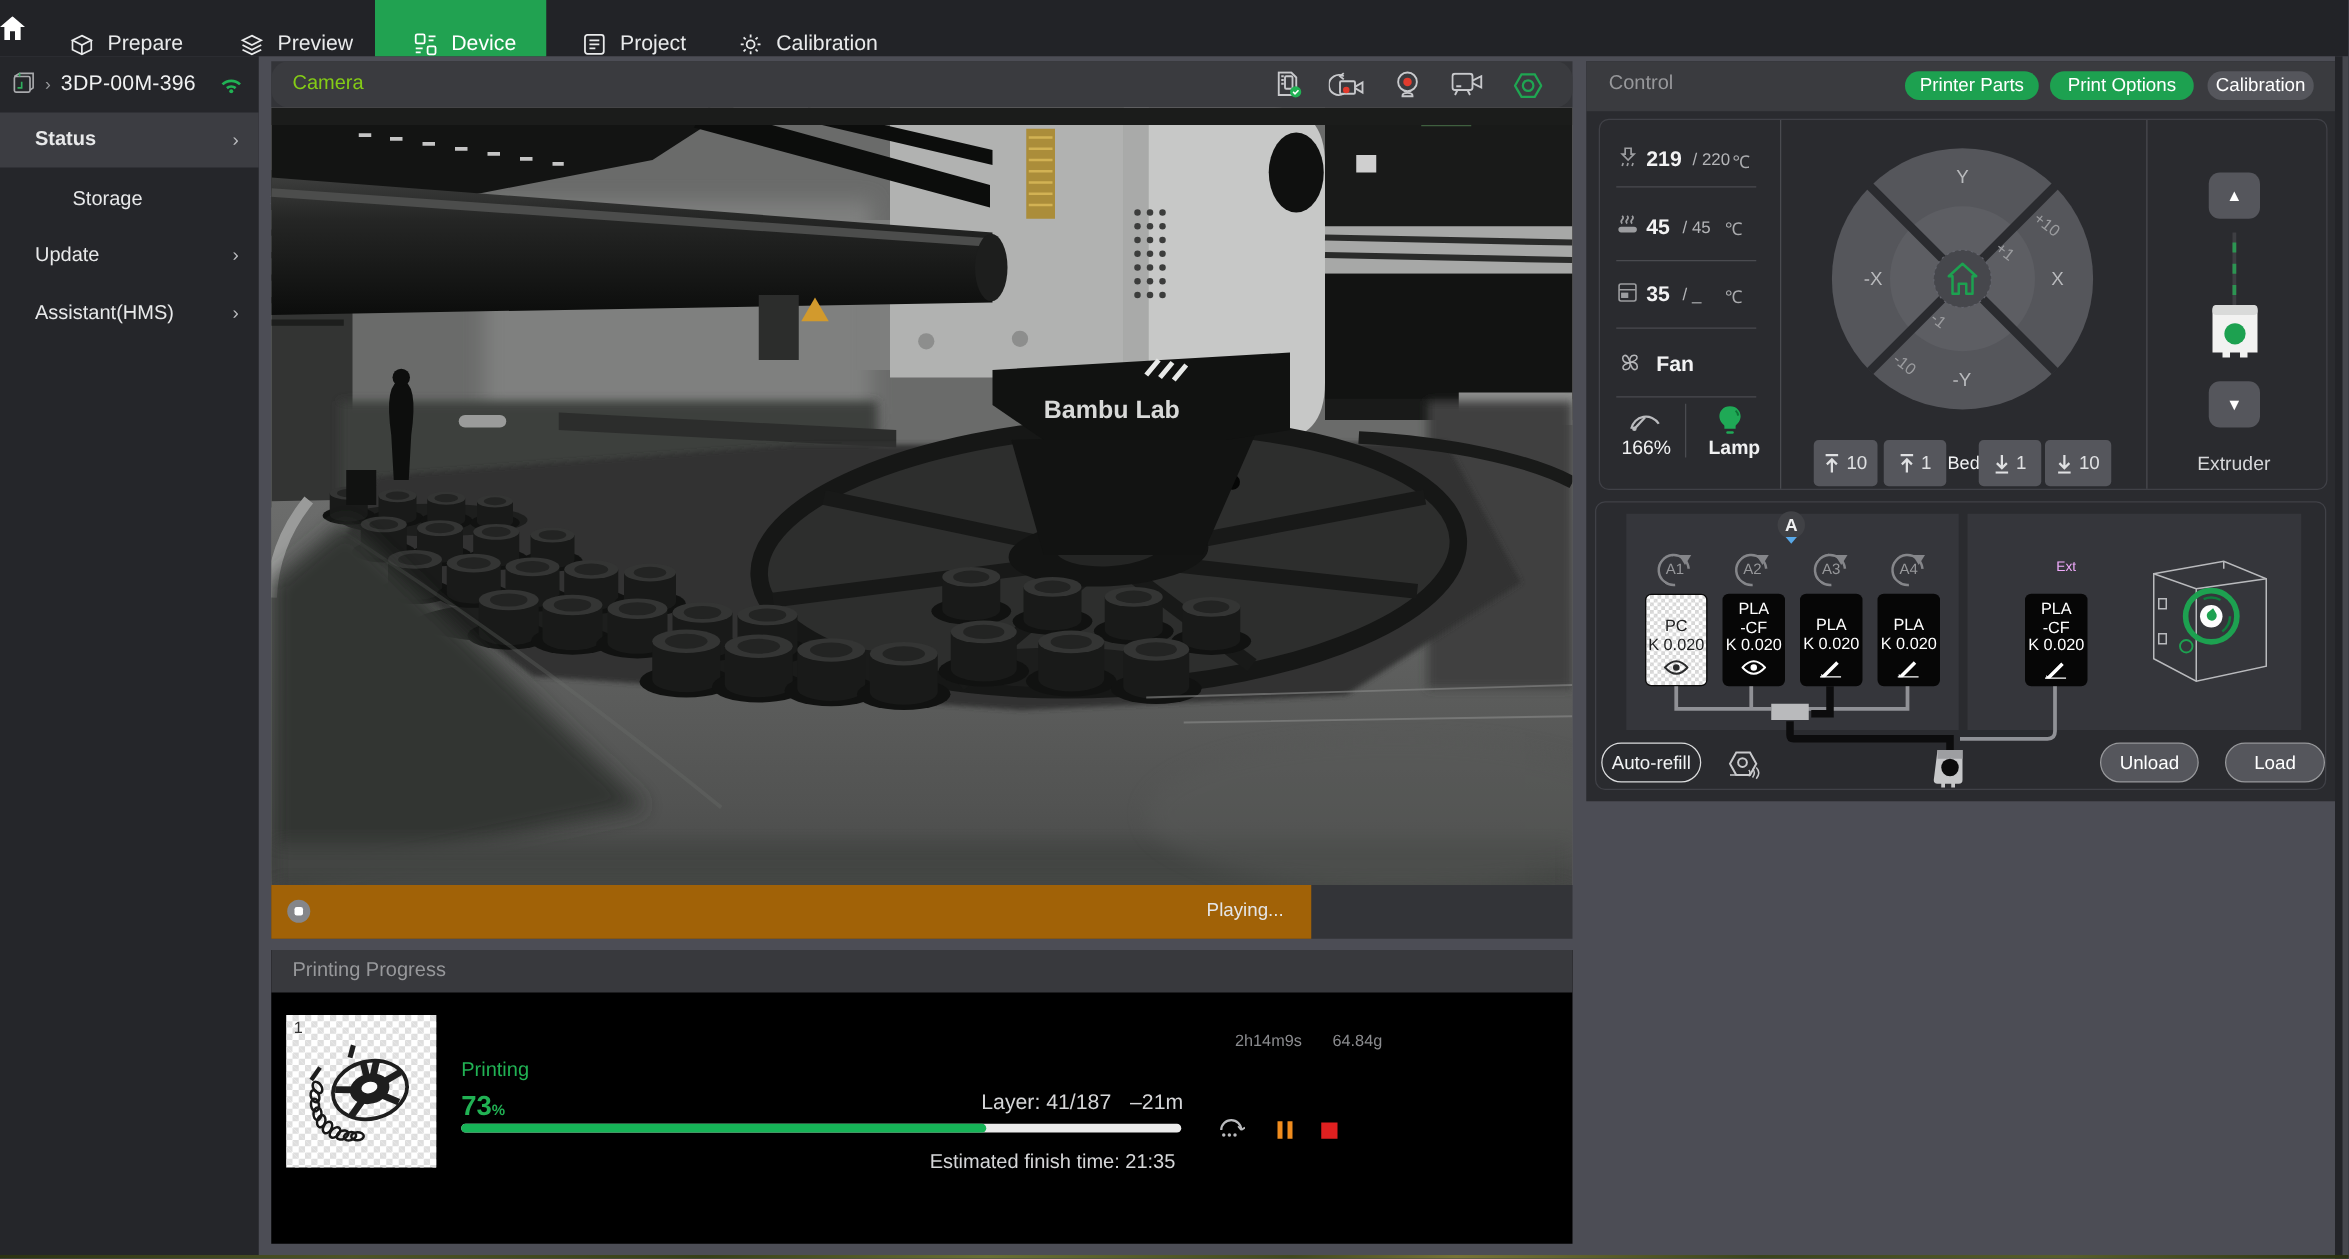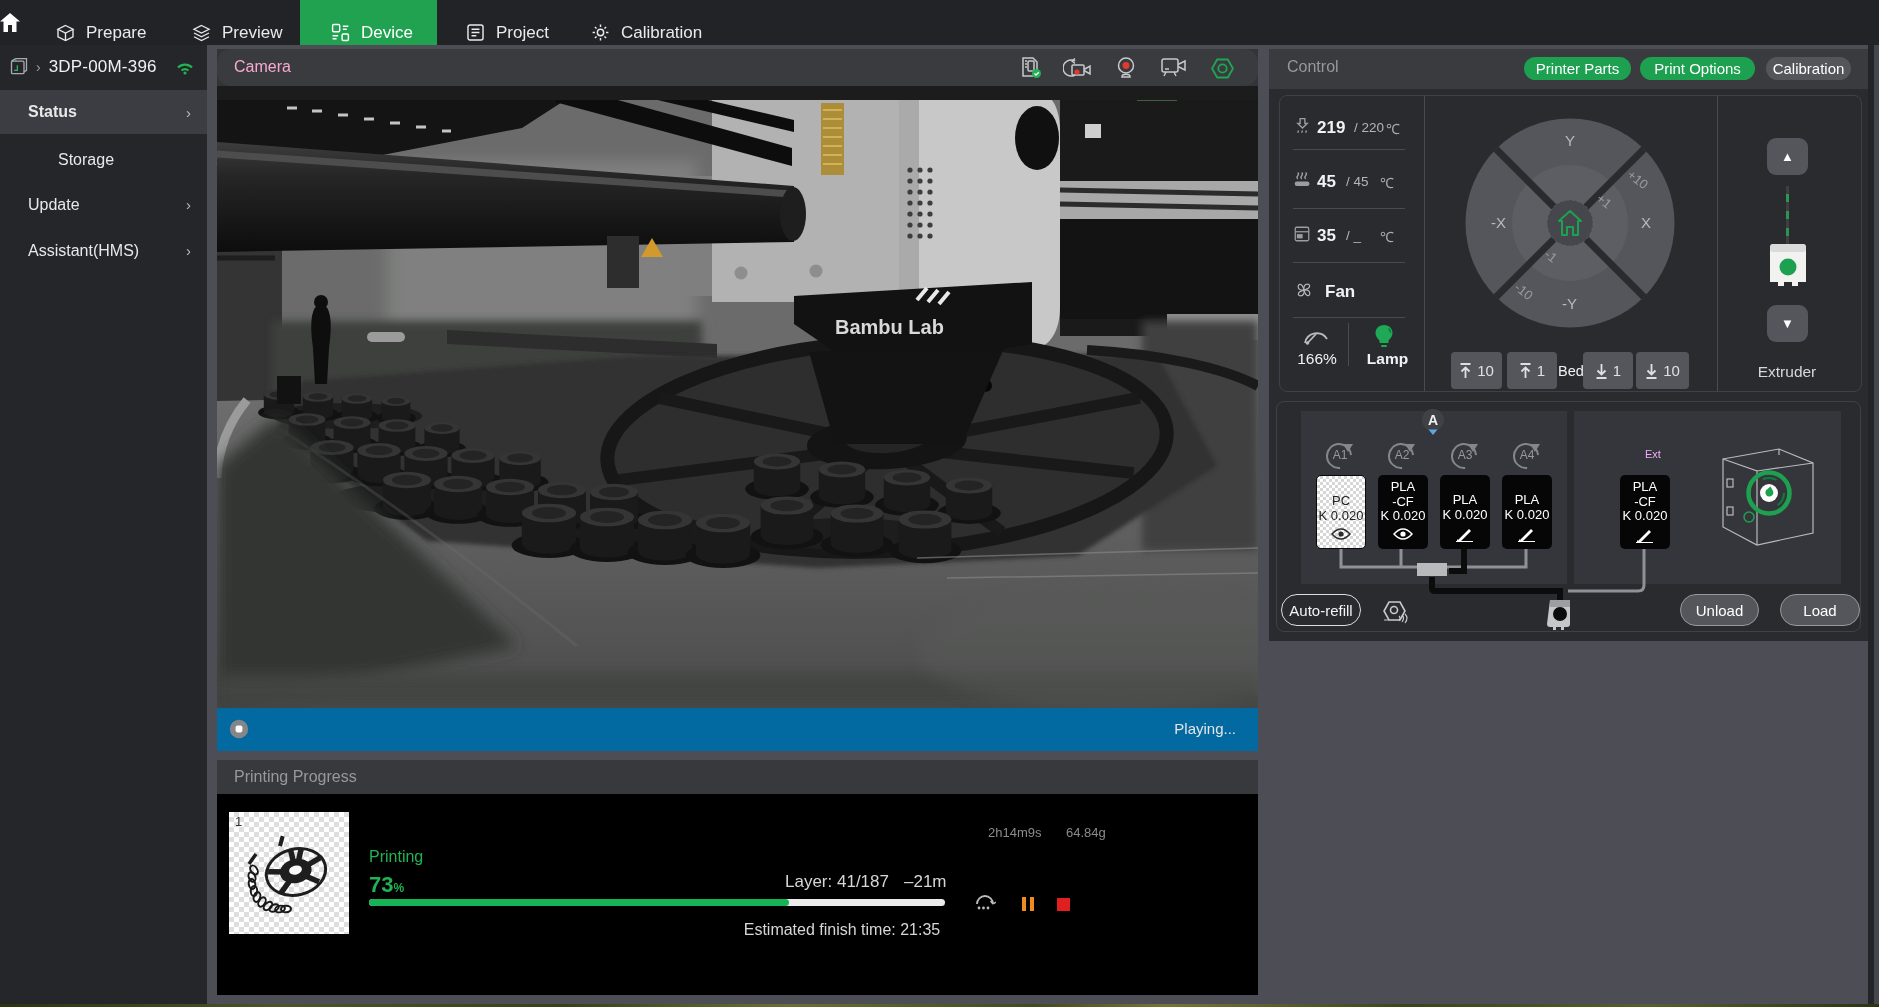--- a/index.html
+++ b/index.html
@@ -1,28 +1,28 @@
 <!DOCTYPE html>
 <html><head>
 <meta charset="utf-8">
 <style>
   html,body{margin:0;padding:0;background:#4c4d55;}
   *{box-sizing:border-box;}
   #app{position:relative;width:1879px;height:1007px;overflow:hidden;
        font-family:"Liberation Sans",sans-serif;background:#4c4d55;}
   .abs{position:absolute;}
   #nav{left:0;top:0;width:1879px;height:45px;background:#222327;}
-  .navitem{position:absolute;top:0;height:45px;display:flex;align-items:center;color:#e9eaeb;font-size:17px;margin-top:10px;}
+  .navitem{position:absolute;top:0;height:45px;display:flex;align-items:flex-end;color:#e9eaeb;font-size:17px;}
   .navitem svg{margin-right:11px;}
   #side{left:0;top:45px;width:207px;height:960px;background:#25262a;}
   .srow{position:absolute;left:0;width:207px;height:45px;color:#e7e8e9;font-size:16px;display:flex;align-items:center;}
   .srow .lbl{margin-left:28px;}
   .srow .chev{position:absolute;right:16px;color:#b9babd;font-size:15px;}
   #camPanel{left:217px;top:49px;width:1041px;height:702px;background:#333438;}
-  #camHead{position:absolute;left:0;top:0;width:1041px;height:37px;background:#3a3b3f;color:#f9a8d4;font-size:16px;border-radius:14px;}
+  #camHead{position:absolute;left:0;top:0;width:1041px;height:37px;background:#3a3b3f;color:#84cc16;font-size:16px;border-radius:14px;}
   #progPanel{left:217px;top:760px;width:1041px;height:235px;background:#000000;}
   #progHead{position:absolute;left:0;top:0;width:1041px;height:34px;background:#38393d;color:#97989b;font-size:16px;}
   #ctrlPanel{left:1269px;top:49px;width:599px;height:592px;background:#2a2b2f;}
   #ctrlHead{position:absolute;left:0;top:0;width:599px;height:40px;background:#3a3b3f;padding-left:12px;}
   .gbtn{position:absolute;border-radius:12px;background:#1da150;color:#fff;font-size:15px;display:flex;align-items:center;justify-content:center;}
   .graybtn{position:absolute;border-radius:12px;background:#55565c;color:#fff;font-size:15px;display:flex;align-items:center;justify-content:center;}
   #rightStrip{left:1868px;top:45px;width:11px;height:962px;background:#232428;}
   #grass{left:0;top:1004px;width:1879px;height:3px;background:linear-gradient(90deg,#2c3312 0%,#4e5426 15%,#374018 30%,#6a7034 42%,#42491e 55%,#787436 62%,#3a441c 75%,#585e2b 88%,#2c3312 100%);}
   .hr{position:absolute;height:1px;background:#4a4b50;}
   .vr{position:absolute;width:1px;background:#4a4b50;}
@@ -323,21 +323,21 @@
       <path d="M30 314 Q2 348 0 392" stroke="#9a9b9a" stroke-width="9" fill="none"></path>
       <path d="M42 330 Q200 430 360 560" stroke="#6e6f6e" stroke-width="3" fill="none" opacity="0.3"></path>
       <path d="M0 380 L60 330 L300 560 L0 622 Z" fill="#333433" filter="url(#b8)"></path>
       <rect x="0" y="588" width="1041" height="34" fill="#434443" filter="url(#b8)"></rect>
       <ellipse cx="900" cy="565" rx="200" ry="60" fill="#5a5b5a" filter="url(#b8)" opacity="0.4"></ellipse>
       <g stroke="#8a8b8a" stroke-width="1.5" opacity="0.6">
         <path d="M700 472 L1041 462 M730 492 L1041 487"></path>
       </g>
     </svg>
     </div>
-    <div class="abs" style="left:0;top:659px;width:1041px;height:43px;background:#0369a1;">
+    <div class="abs" style="left:0;top:659px;width:832px;height:43px;background:#a16207;">
       <svg class="abs" style="left:12px;top:11px" width="20" height="20" viewBox="0 0 20 20">
           <circle cx="10" cy="10" r="9.2" fill="#85868a"></circle>
           <rect x="6.6" y="6.6" width="6.8" height="6.8" rx="1.8" fill="#fff"></rect>
         </svg>
       <span class="abs" style="right:22px;top:12px;color:#e4e5e7;font-size:15px">Playing...</span>
     </div>
   </div>
   <div id="progPanel" class="abs">
     <div id="progHead">
         <span style="position:absolute;left:17px;top:8px">Printing Progress</span>

